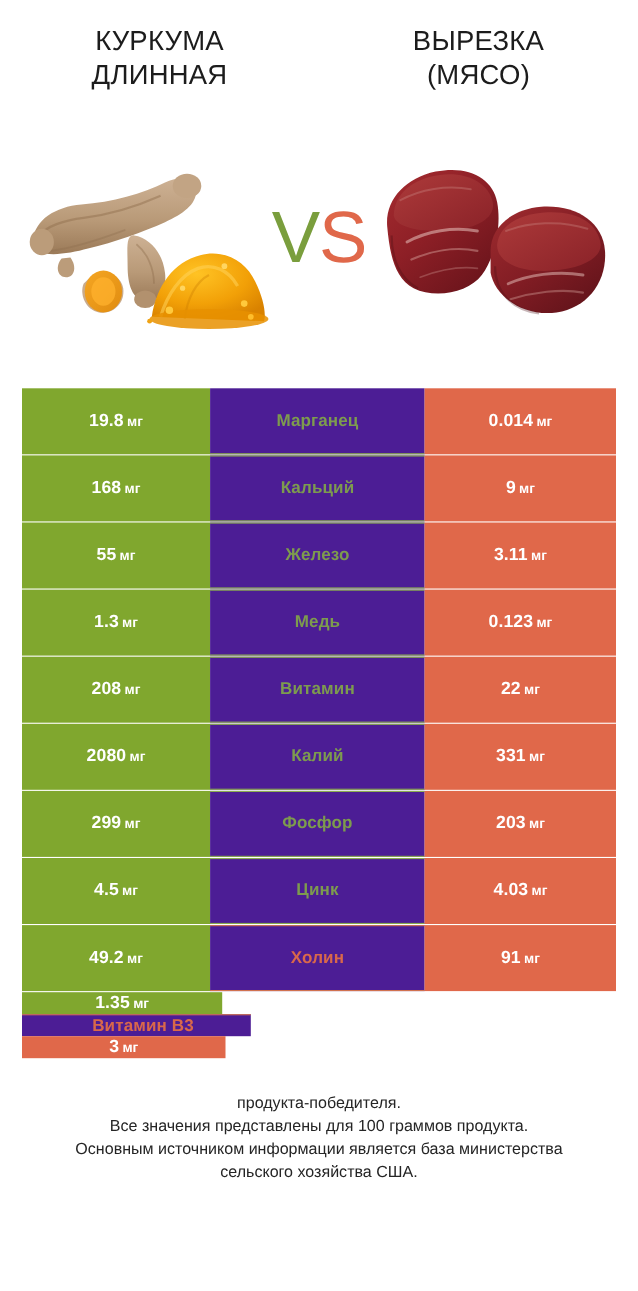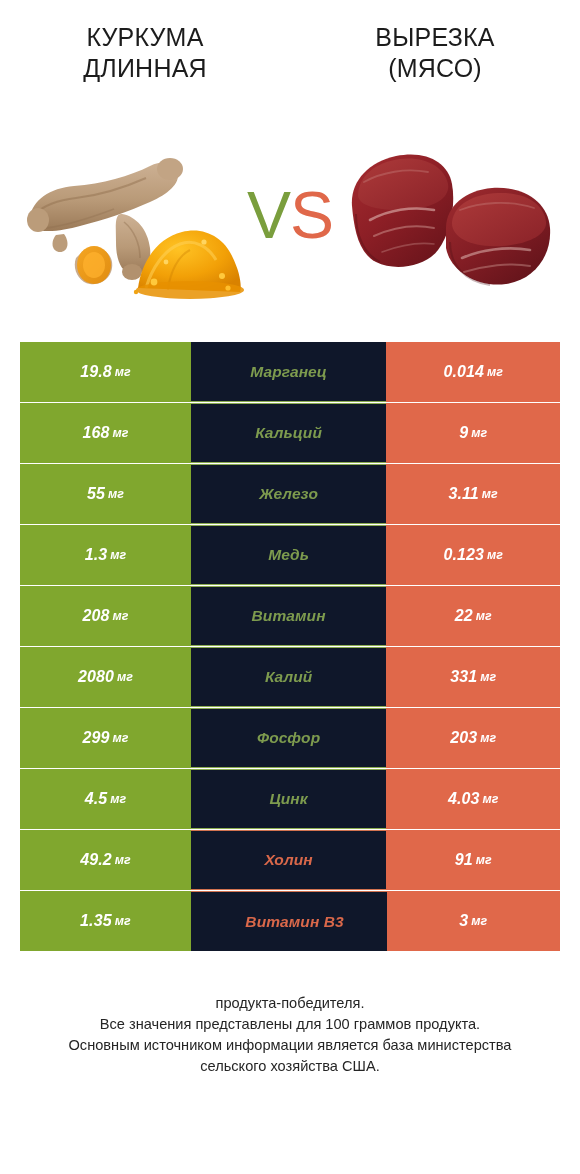--- a/index.html
+++ b/index.html
@@ -76,48 +76,47 @@
     letter-spacing: -1px;
     font-family: "Liberation Sans", "DejaVu Sans", sans-serif;
   }
   .vs-v { color: #7a9e3d; }
   .vs-s { color: #e0684a; }
 
   
   .table {
     position: absolute;
     left: 20px;
-    top: 342px;
+    top: 353px;
     width: 540px;
-    font-style: italic;
   }
 
   .row {
     display: flex;
     width: 540px;
     height: 60px;
     margin-bottom: 1px;
   }
-  .row:last-child { margin-bottom: 0; }
+  .row:last-child { margin-bottom: 0; flex-direction: column; }
 
   .cell {
     display: flex;
     align-items: center;
     justify-content: center;
     height: 60px;
   }
 
   .cell-left {
     width: 182px;
     background: #80a72e;
     color: #ffffff;
   }
   .cell-mid {
     width: 208px;
-    background: #0f172a;
+    background: #4c1d95;
     border-top: 1px solid #8aab4f;
     border-bottom: 1px solid #8aab4f;
   }
   .row:first-child .cell-mid { border-top: none; }
   .row:last-child  .cell-mid { border-bottom: none; padding-left: 12px; }
   .cell-right {
     width: 185px;
     background: #e0684a;
     color: #ffffff;
   }

